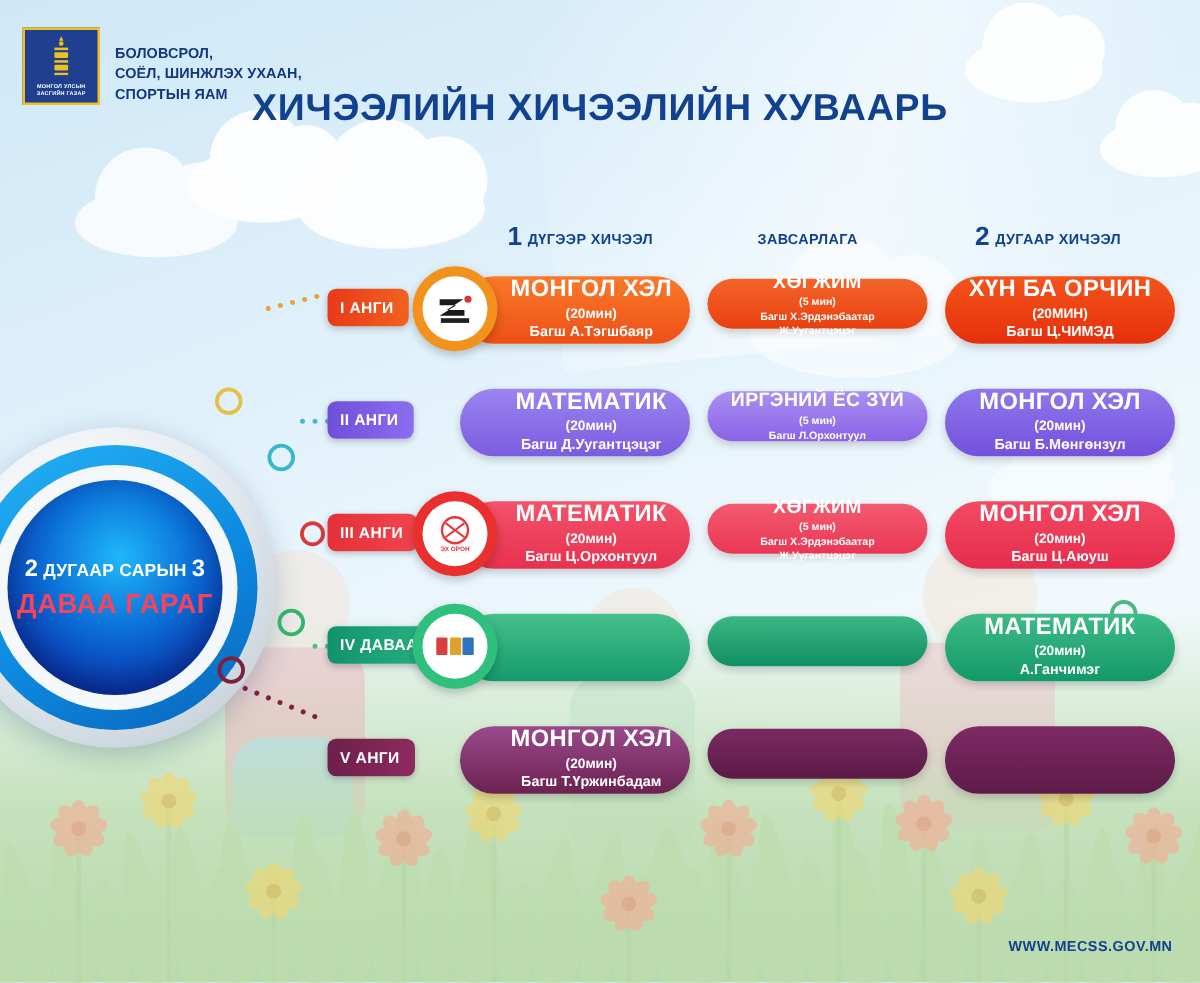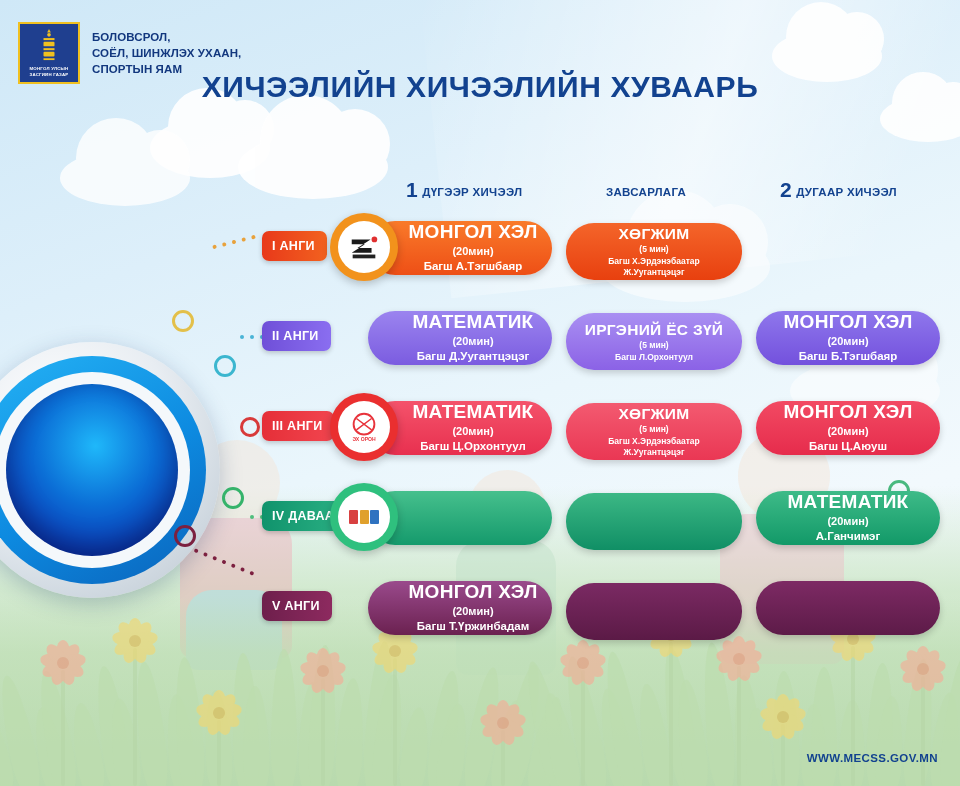--- a/index.html
+++ b/index.html
@@ -79,21 +79,21 @@
     position:absolute; width:4px; background:#b5d6a6; opacity:.6; border-radius:2px;
   }
 
   
   .kid { position:absolute; opacity:.42; }
   .kid .head { position:absolute; border-radius:50%; background:#f6e2d2; }
   .kid .body { position:absolute; border-radius:26px 26px 12px 12px; }
 
   
   .logo-block {
-    position:absolute; left:18px; top:22px; display:flex; align-items:center; gap:12px;
+    position:absolute; left:18px; top:22px; display:flex; align-items:flex-end; gap:12px;
   }
   .crest {
     width:62px; height:62px; background:#1f3f8f; border:2px solid #f0c020;
     display:flex; flex-direction:column; align-items:center; justify-content:center; gap:2px;
   }
   .crest .soyombo { width:22px; }
   .crest .crest-text {
     color:#ffffff; font-size:4.4px; font-weight:bold; line-height:1.35;
     text-align:center; letter-spacing:.2px; white-space:pre-line;
   }
@@ -176,21 +176,21 @@
     box-shadow:0 3px 7px rgba(0,0,0,.18);
   }
   .cell .subject { font-size:19px; font-weight:bold; letter-spacing:.3px; line-height:1.1; }
   .cell .dur { font-size:11px; font-weight:bold; margin-top:2px; }
   .cell .teacher { font-size:11.5px; font-weight:bold; margin-top:2px; line-height:1.25; white-space:pre-line; }
   .cell.break .subject { font-size:15.5px; }
   .cell.break .dur { font-size:8.5px; }
   .cell.break .teacher { font-size:8.5px; }
 
   .cell-l1    { left:368px; top:6px; width:184px; height:54px; padding-left:26px; }
-  .cell-break { left:566px; top:8px; width:176px; height:57px; }
+  .cell-break { left:566px; top:8px; width:176px; height:40px; }
   .cell-l2    { left:756px; top:6px; width:184px; height:54px; }
 
   .footer-url {
     position:absolute; right:22px; bottom:22px;
     color:#12428f; font-size:11.5px; font-weight:bold; letter-spacing:.4px;
   }
 </style>
 </head>
 <body>
 
@@ -463,20 +463,26 @@
     <span class="num">2</span>
     <span class="lbl">ДУГААР ХИЧЭЭЛ</span>
   </div>
 </div>
 
 <div class="date-wrap">
   <div class="ring-outer"></div>
   <div class="ring-blue"></div>
   <div class="ring-white"></div>
   <div class="ring-core">
+    <div class="date-line1">
+      <span class="big">2</span>
+      <span>ДУГААР САРЫН</span>
+      <span class="big">3</span>
+    </div>
+    <div class="date-line2">ДАВАА ГАРАГ</div>
   </div>
 </div>
 
 <div class="deco-ring" style="left:172px; top:310px; width:22px; height:22px; border-width:3px; border-color:#e3c04a;"></div>
 <div class="deco-ring" style="left:214px; top:355px; width:22px; height:22px; border-width:3px; border-color:#3bb6cf;"></div>
 <div class="deco-ring" style="left:240px; top:417px; width:20px; height:20px; border-width:3px; border-color:#d83a3a;"></div>
 <div class="deco-ring" style="left:222px; top:487px; width:22px; height:22px; border-width:3px; border-color:#35b36b;"></div>
 <div class="deco-ring" style="left:174px; top:525px; width:22px; height:22px; border-width:3px; border-color:#7c2040;"></div>
 <div class="deco-ring" style="left:872px; top:418px; width:18px; height:18px; border-width:3px; border-color:#d8553f;"></div>
 <div class="deco-ring" style="left:888px; top:480px; width:22px; height:22px; border-width:3px; border-color:#49b97f;"></div>
@@ -534,39 +540,44 @@
         <div class="subject">МОНГОЛ ХЭЛ</div>
         <div class="dur">(20мин)</div>
         <div class="teacher">Багш А.Тэгшбаяр</div>
       </div>
       <div class="cell cell-break break" style="background:linear-gradient(180deg,#f4652a,#e8400f)">
         <div class="subject">ХӨГЖИМ</div>
         <div class="dur">(5 мин)</div>
         <div class="teacher">Багш Х.Эрдэнэбаатар
 Ж.Уугантцэцэг</div>
       </div>
+      <div class="cell cell-l2 lesson2" style="background:linear-gradient(180deg,#f4551c,#e62f0c)">
+        <div class="subject">ХҮН БА ОРЧИН</div>
+        <div class="dur">(20МИН)</div>
+        <div class="teacher">Багш Ц.ЧИМЭД</div>
+      </div>
     </div>
     <div class="row" style="top:305px">
       <div class="class-badge" style="background:linear-gradient(90deg,#6f4fd8,#8a6ef0)">
         <span>II АНГИ</span>
       </div>
       <div class="cell cell-l1 lesson1" style="background:linear-gradient(180deg,#9b84ef,#7b5ce0)">
         <div class="subject">МАТЕМАТИК</div>
         <div class="dur">(20мин)</div>
         <div class="teacher">Багш Д.Уугантцэцэг</div>
       </div>
       <div class="cell cell-break break" style="background:linear-gradient(180deg,#a98ff2,#8b62e6)">
         <div class="subject">ИРГЭНИЙ ЁС ЗҮЙ</div>
         <div class="dur">(5 мин)</div>
         <div class="teacher">Багш Л.Орхонтуул</div>
       </div>
       <div class="cell cell-l2 lesson2" style="background:linear-gradient(180deg,#8f77ec,#7351dd)">
         <div class="subject">МОНГОЛ ХЭЛ</div>
         <div class="dur">(20мин)</div>
-        <div class="teacher">Багш Б.Тэгшбаяр</div>
+        <div class="teacher">Багш Б.Мөнгөнзул</div>
       </div>
     </div>
     <div class="row" style="top:395px">
       <div class="class-badge" style="background:linear-gradient(90deg,#e52f38,#f2454f)">
         <span>III АНГИ</span>
       </div>
       <div class="logo-badge" style="background:#ea2f2f">
         <div class="logo-inner">
           <div class="logo-glyph" style="background:#fff;position:relative;">
             <svg viewBox="0 0 36 36" width="34" height="34">

